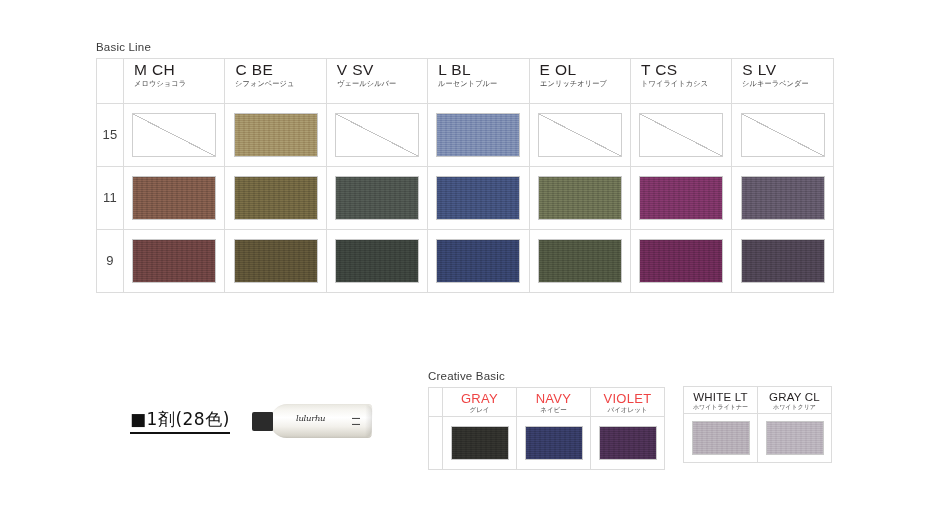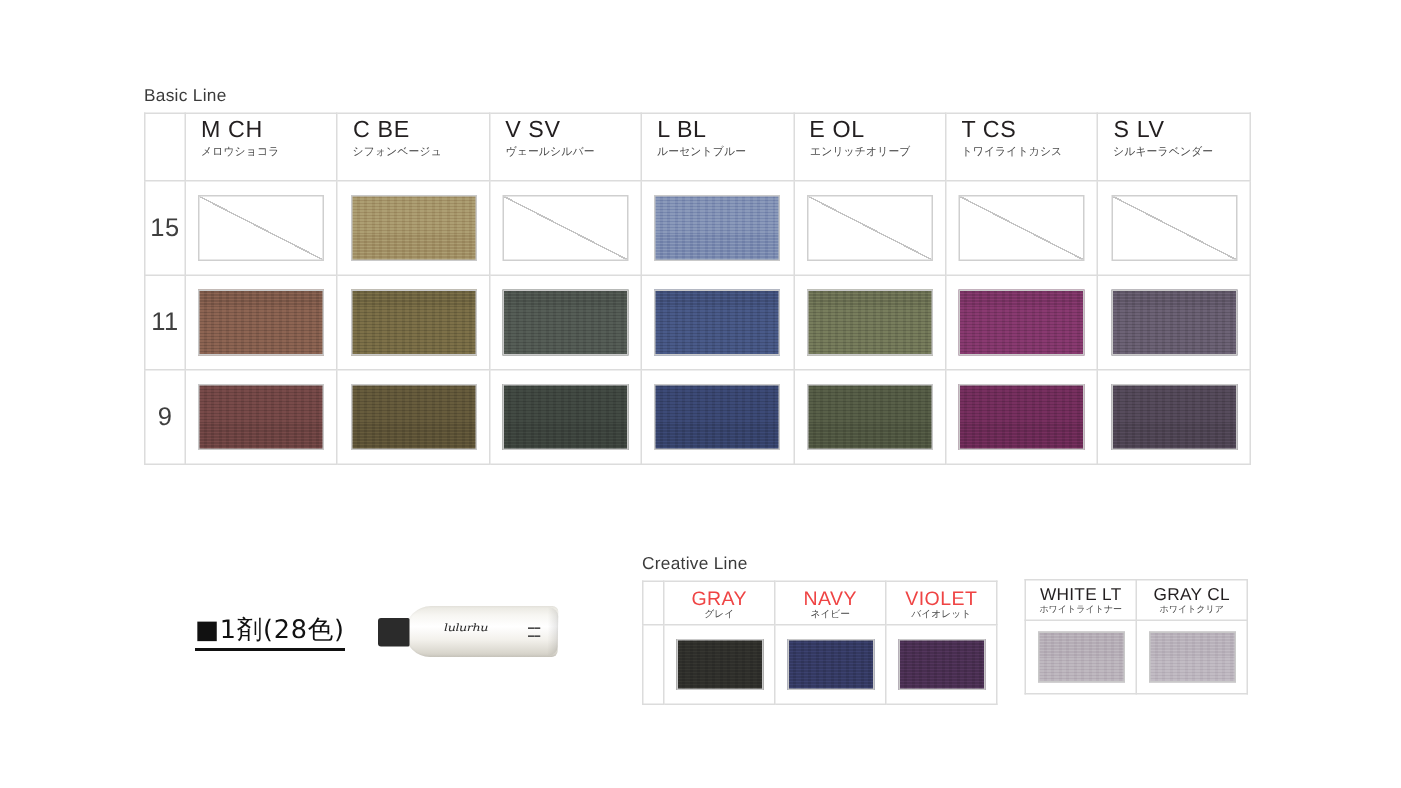--- a/index.html
+++ b/index.html
@@ -7,21 +7,21 @@
   body {
     width: 934px; height: 525px;
     background: #ffffff;
     font-family: "Liberation Sans", "DejaVu Sans", sans-serif;
     color: #231f20;
     position: relative;
     overflow: hidden;
   }
 
   
-  #basic-section { position:absolute; left:96px; top:58px; }
+  #basic-section { position:absolute; left:96px; top:41px; }
   .section-title {
     font-size: 11.5px;
     color: #3b3b3b;
     letter-spacing: .2px;
     margin-bottom: 5px;
     font-weight: 400;
   }
   table.swatch-table {
     border-collapse: collapse;
     table-layout: fixed;
@@ -37,21 +37,21 @@
   #basic-table { width: 737px; }
   #basic-table col.rowlab { width: 27px; }
   #basic-table col.swcol  { width: 101.4px; }
   #basic-table th.head {
     height: 36px;
     text-align: left;
     padding: 3px 0 14px 10px;
   }
   #basic-table td.rowlabel {
     text-align: center;
-    font-size: 17px;
+    font-size: 13px;
     color: #3f3f3f;
     letter-spacing: .3px;
   }
   .head-code {
     font-size: 15.5px;
     color: #231f20;
     letter-spacing: .4px;
     line-height: 1.05;
     white-space: nowrap;
   }
@@ -259,21 +259,21 @@
 </div>
 
 <div id="tube-wrap">
   <div id="tube-body"></div>
   <div id="tube-cap"></div>
   <div id="tube-brand">lulurhu</div>
   <div id="tube-sub">▬▬<br>▬▬</div>
 </div>
 
 <div id="creative-section">
-  <div class="section-title">Creative Line</div>
+  <div class="section-title">Creative Basic</div>
   <table class="swatch-table" id="creative-table">
     <colgroup>
         <col class="pad">
         <col class="ccol">
         <col class="ccol">
         <col class="ccol">
       </colgroup>
     <thead>
       <tr>
         <th class="chead"></th>

